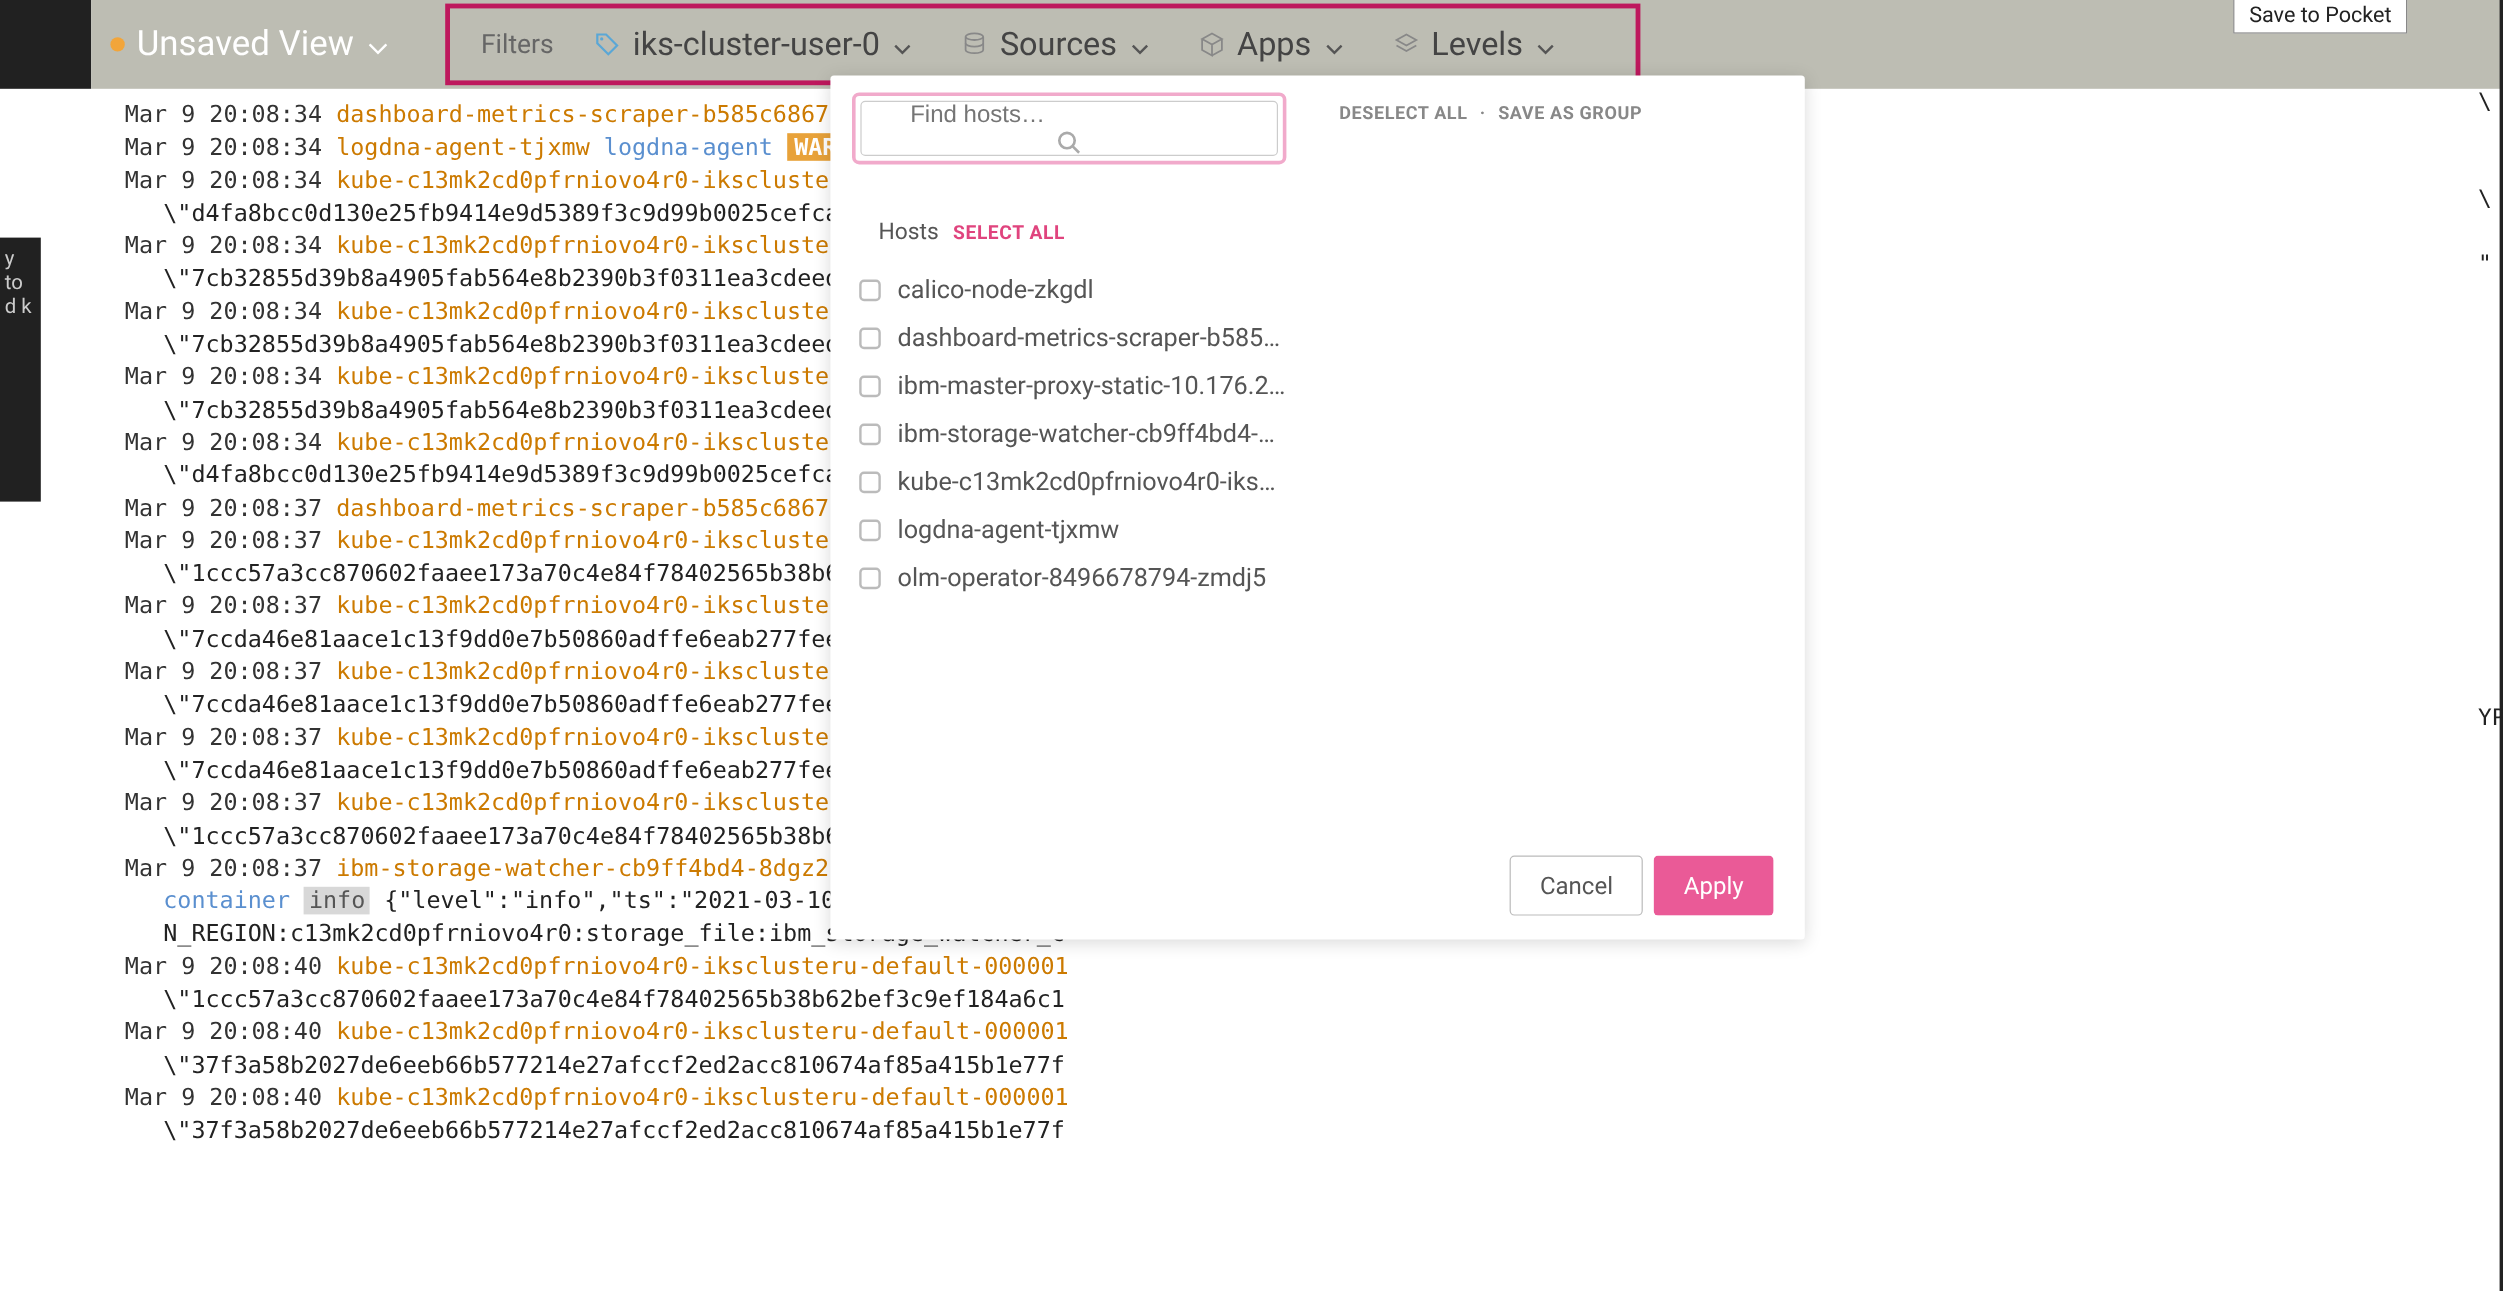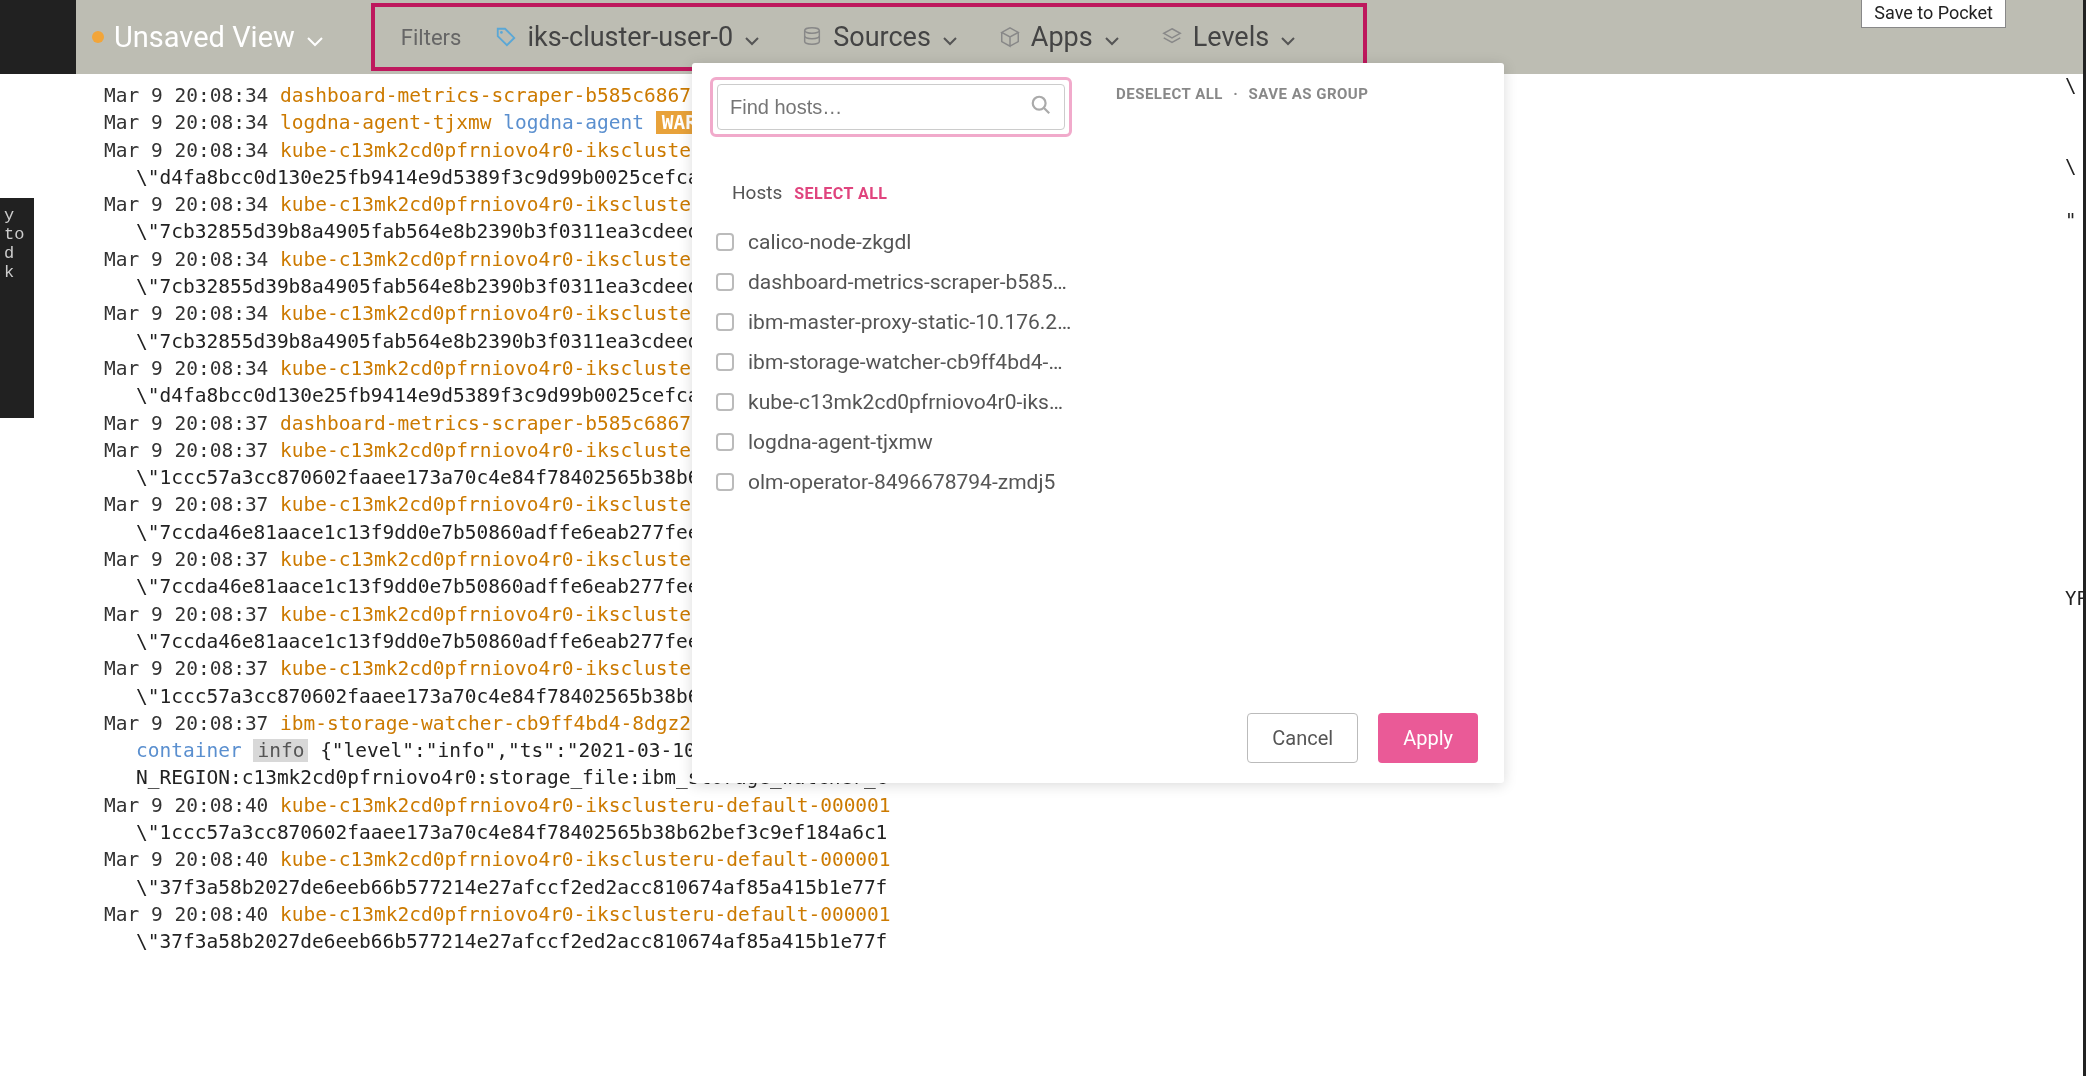--- a/index.html
+++ b/index.html
@@ -1,19 +1,19 @@
 <!DOCTYPE html>
 <html><head>
 <meta charset="utf-8">
 <style>
 * { box-sizing: border-box; margin: 0; padding: 0; }
 body { font-family: -apple-system, BlinkMacSystemFont, "Segoe UI", Roboto, sans-serif; background: #fff; width: 2086px; height: 1076px; overflow: hidden; position: relative; }
 
 .sidebar-left { position: absolute; left: 0; top: 0; width: 76px; height: 74px; background: #212121; }
-.sidebar-text { position: absolute; left: 0; top: 198px; width: 34px; height: 220px; background: #212121; color: #ccc; font-size: 17px; padding: 8px 4px; font-family: Liberation Mono, monospace; }
+.sidebar-text { position: absolute; left: 0; top: 198px; width: 34px; height: 220px; background: #212121; color: #ccc; font-size: 17px; padding: 8px 4px; }
 
 .topbar { position: absolute; left: 76px; top: 0; right: 0; height: 74px; background: #bdbdb3; display: flex; align-items: center; padding: 0 16px; }
 
 .save-pocket { position: absolute; top: -3px; right: 80px; background: #fff; border: 1px solid #888; padding: 4px 12px; font-size: 18px; color: #222; z-index: 50; }
 
 .unsaved-dot { width: 12px; height: 12px; border-radius: 50%; background: #f2a53a; margin-right: 10px; }
 .unsaved-view { color: #fff; font-size: 29px; font-weight: 400; display: flex; align-items: center; cursor: pointer; }
 .caret-down { margin-left: 12px; }
 .caret-down svg { width: 16px; height: 10px; }
 
@@ -31,21 +31,21 @@
 .warn { background: #e8a23a; color: #fff; padding: 0 6px; font-weight: 600; }
 .info-tag { background: #d8d8d8; color: #555; padding: 0 4px; }
 .cont { color: #555; padding-left: 32px; }
 .black { color: #222; }
 
 .popover { position: absolute; left: 692px; top: 63px; width: 812px; height: 720px; background: #fff; box-shadow: 0 2px 14px rgba(0,0,0,0.15); border-radius: 3px; z-index: 20; display: flex; }
 .pop-left { width: 398px; padding: 14px 18px; }
 .pop-right { flex: 1; padding: 22px 26px; position: relative; }
 
 .search-wrap { border: 3px solid #f1aacb; border-radius: 6px; padding: 4px; }
-.search-inner { border: 1px solid #ccc; border-radius: 4px; display: flex; align-items: center; height: 46px; padding: 0 12px; }
+.search-inner { border: 1px solid #ccc; border-radius: 4px; display: flex; align-items: center; height: 46px; padding: 0 12px; flex-direction: column; }
 .search-inner input { border: none; outline: none; font-size: 20px; flex: 1; color: #555; }
 .search-inner .sicon { color: #aaa; }
 
 .hosts-hdr { margin-top: 44px; padding-left: 22px; display: flex; align-items: baseline; }
 .hosts-hdr .hlabel { color: #555; font-size: 19px; margin-right: 12px; }
 .hosts-hdr .selall { color: #e0447e; font-size: 16px; font-weight: 700; letter-spacing: 0.5px; cursor: pointer; }
 
 .host-list { margin-top: 18px; padding-left: 6px; }
 .host-item { display: flex; align-items: center; padding: 8px 0; font-size: 21px; color: #555; }
 .host-item .cb { width: 18px; height: 18px; border: 2px solid #bbb; border-radius: 4px; margin-right: 14px; flex-shrink: 0; }
@@ -53,21 +53,21 @@
 
 .top-links { font-size: 15px; font-weight: 700; color: #888; letter-spacing: 0.5px; }
 .top-links .dot { margin: 0 6px; }
 .top-links span { cursor: pointer; }
 
 .hint-box { margin-top: 18px; background: #f3f3f3; border-radius: 4px; padding: 18px 20px; display: flex; }
 .hint-box .bulb { margin-right: 16px; color: #888; flex-shrink: 0; margin-top: 4px; }
 .hint-box .htxt { color: #777; font-size: 18px; line-height: 1.5; }
 .hint-box .htxt b { color: #666; font-weight: 700; }
 
-.pop-actions { position: absolute; bottom: 20px; right: 26px; display: flex; gap: 20px; justify-content: flex-end; }
+.pop-actions { position: absolute; bottom: 20px; right: 26px; display: flex; gap: 9px; justify-content: flex-end; }
 .btn { padding: 12px 24px; border-radius: 4px; font-size: 20px; cursor: pointer; border: 1px solid transparent; }
 .btn-cancel { background: #fff; border-color: #bbb; color: #555; }
 .btn-apply { background: #ea5a97; color: #fff; }
 
 .right-dark { position: absolute; right: 0; top: 0; width: 3px; height: 100%; background: #222; }
 .right-slice { position: absolute; right: 3px; top: 74px; width: 18px; bottom: 0; color: #222; font-family: monospace; font-size: 19px; }
 .right-slice div { height: 27px; }
 
 </style>
 </head>

